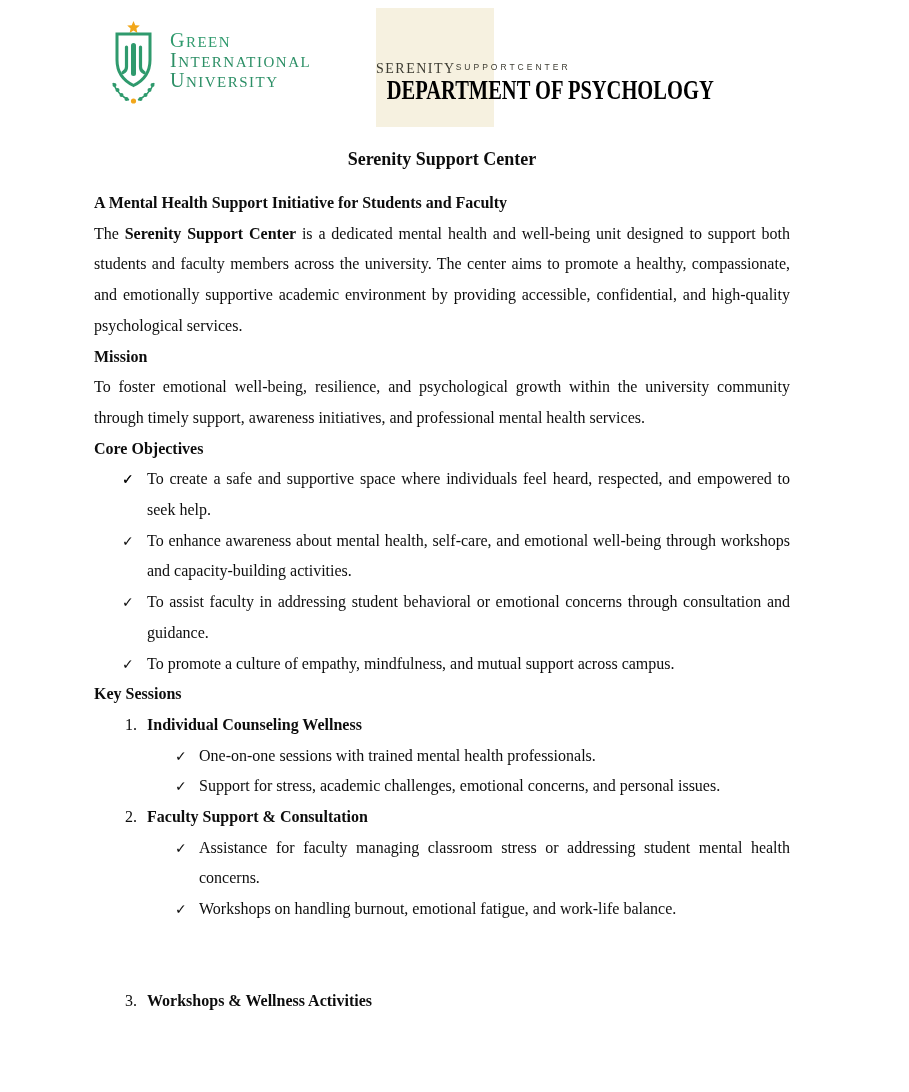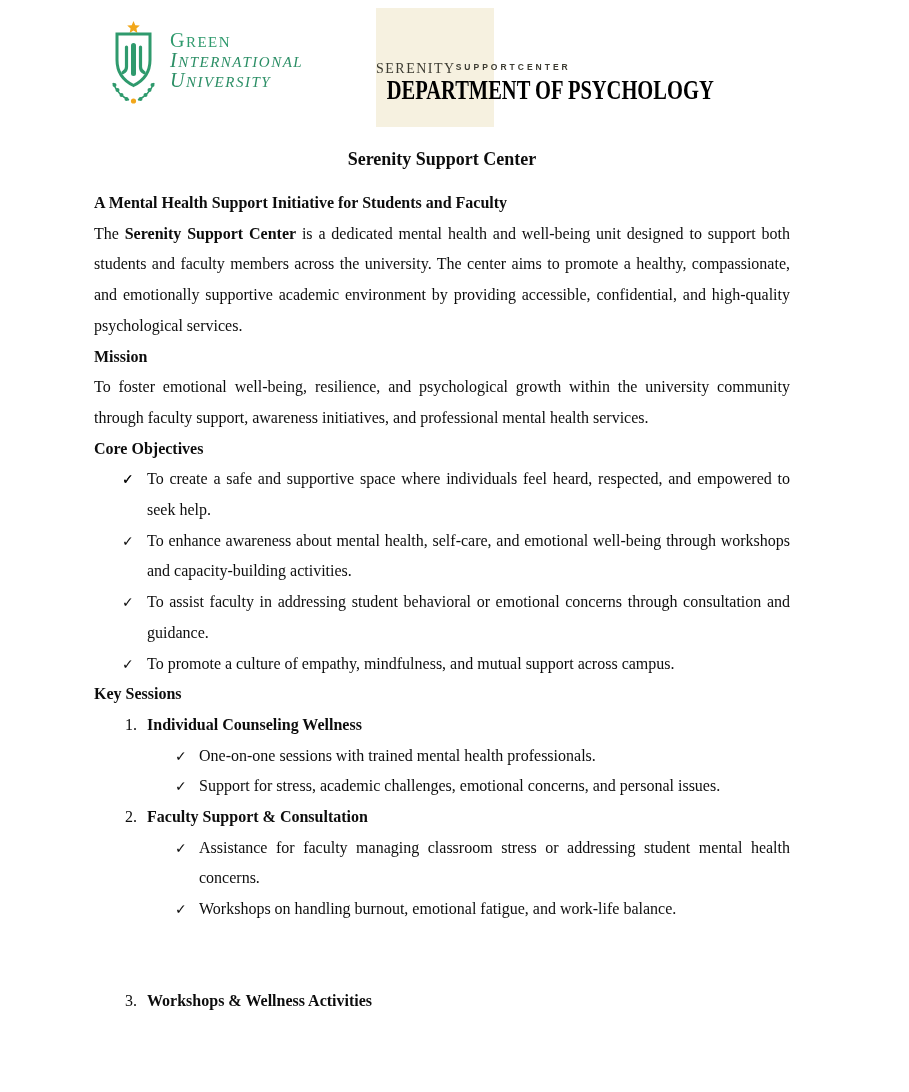--- a/index.html
+++ b/index.html
@@ -9,29 +9,29 @@
   
   .header{position:absolute;left:0;top:0;width:100%;height:140px;}
 
   .giu{position:absolute;left:110px;top:20px;display:flex;align-items:flex-start;}
   .giu-shield{display:block;}
   .giu-name{margin-left:13px;padding-top:11px;}
   .giu-line{font-family:"Liberation Serif",serif;letter-spacing:1.5px;line-height:18px;
             font-size:15px;}
   .giu-line::first-letter{font-size:20px;}
   .giu-line.l1{color:var(--logo_green,#2f9a6d);}
-  .giu-line.l2,.giu-line.l3{color:var(--logo_green_dark,#2c8f66);font-style:italic;}
+  .giu-line.l2,.giu-line.l3{color:var(--logo_green_dark,#2c8f66);}
 
   .serenity{position:absolute;left:376px;top:8px;width:118px;height:119px;
             background:var(--serenity_bg,#f6f1e0);display:flex;
             align-items:center;justify-content:flex-start;}
   .tree{display:block;margin-top:6px;}
   .ser-title{font-family:"Liberation Serif",serif;font-size:14px;letter-spacing:1.5px;
              color:var(--serenity_text,#3c3b31);margin-top:1px;line-height:15px;}
-  .ser-sub{font-family:"Liberation Sans",sans-serif;font-size:8.5px;font-weight:bold;
+  .ser-sub{font-family:"Liberation Sans",sans-serif;font-size:8.5px;font-weight:normal;
            letter-spacing:3px;color:var(--serenity_text,#3c3b31);line-height:10.5px;}
 
   .dept{position:absolute;right:106px;top:76px;font-family:"Liberation Serif",serif;
         font-weight:bold;font-size:25px;letter-spacing:0px;color:#000;
         transform:scaleX(0.82) scaleY(1.08);transform-origin:right center;white-space:nowrap;}
 
   
   .doc{position:absolute;left:94px;top:146px;width:696px;font-size:16px;
        line-height:30.7px;text-align:justify;color:#0d0d0d;}
   .doc-title{text-align:center;font-weight:bold;font-size:18px;line-height:26px;
@@ -115,21 +115,21 @@
 
   <main class="doc">
 
     <div class="doc-title">Serenity Support Center</div>
 
     <div class="h-bold">A Mental Health Support Initiative for Students and Faculty</div>
 
     <p class="para"><span>The </span><b>Serenity Support Center</b><span> is a dedicated mental health and well-being unit designed to support both students and faculty members across the university. The center aims to promote a healthy, compassionate, and emotionally supportive academic environment by providing accessible, confidential, and high-quality psychological services.</span></p>
 
     <div class="h-bold">Mission</div>
-    <p class="para">To foster emotional well-being, resilience, and psychological growth within the university community through faculty support, awareness initiatives, and professional mental health services.</p>
+    <p class="para">To foster emotional well-being, resilience, and psychological growth within the university community through timely support, awareness initiatives, and professional mental health services.</p>
 
     <div class="h-bold">Core Objectives</div>
 
     <div class="check-item lvl1">
       <span class="check">✓</span>
     </div>
     <div class="check-item lvl1">
       <span class="check">✓</span>
       <span>To create a safe and supportive space where individuals feel heard, respected, and empowered to seek help.</span>
     </div>

